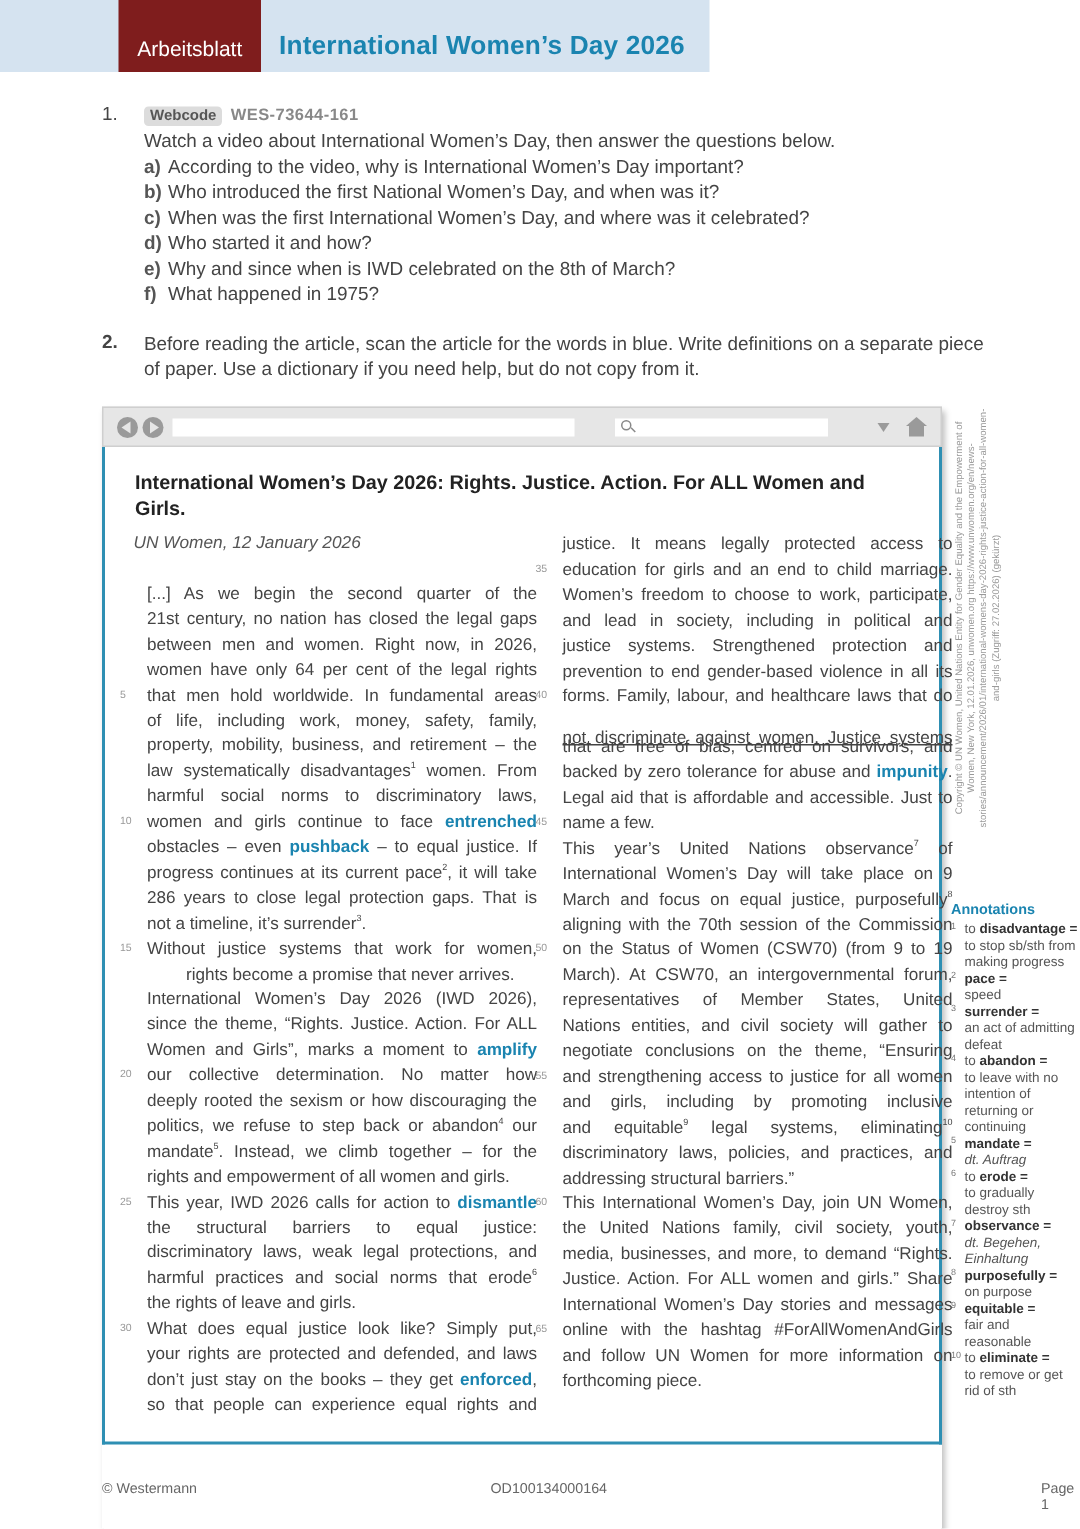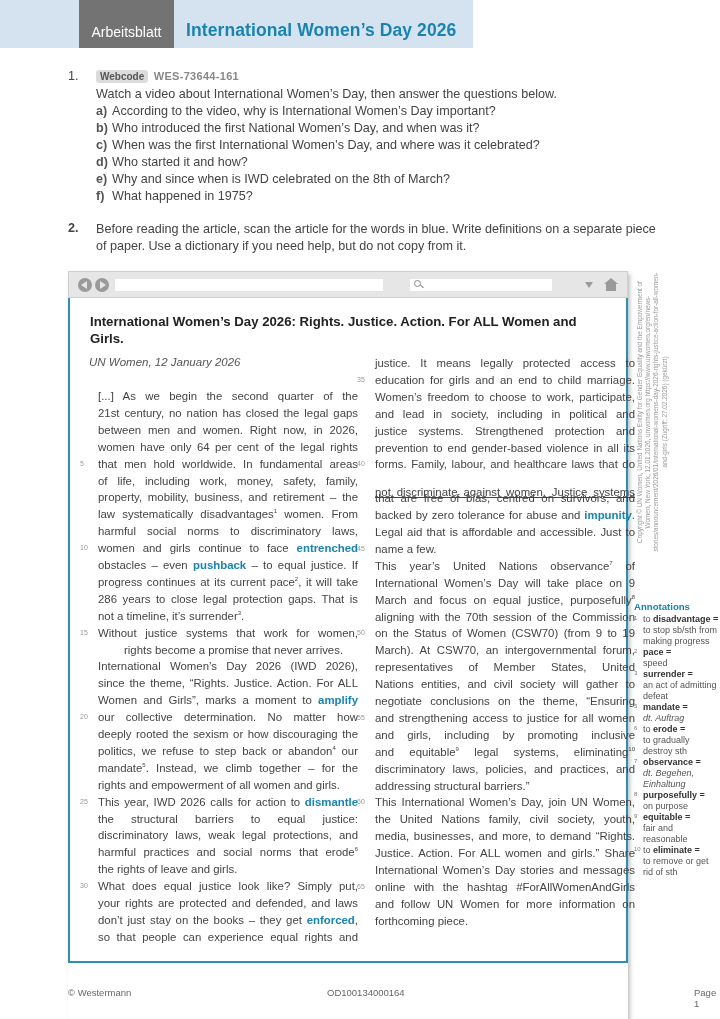--- a/index.html
+++ b/index.html
@@ -1,21 +1,21 @@
 <!DOCTYPE html>
 <html><head>
 <meta charset="utf-8">
 <style>
   * { box-sizing: border-box; margin: 0; padding: 0; }
   html, body { width: 720px; height: 1019px; background: #ffffff; overflow: hidden; }
   body { position: relative; font-family: "Liberation Sans", sans-serif; color: #3a3a3a; }
 
   
   .header-band { position: absolute; left: 0; top: 0; width: 473px; height: 48px; background: #d5e3f0; }
-  .header-tag { position: absolute; left: 79px; top: 0; width: 95px; height: 48px; background: #737373; color: #fff;
+  .header-tag { position: absolute; left: 79px; top: 0; width: 95px; height: 48px; background: #7f1d1d; color: #fff;
     font-size: 14px; line-height: 14px; padding-top: 25px; text-align: center; }
   .header-title { position: absolute; left: 186px; top: 20px; font-size: 17.5px; font-weight: bold; color: #1a84b0; letter-spacing: 0.1px; }
 
   
   .task { position: absolute; left: 68px; font-size: 12.6px; color: #444; }
   .task-num { position: absolute; left: 0; top: 0; width: 20px; }
   .task-body { position: absolute; left: 28px; top: 0; white-space: nowrap; }
   .webcode-badge { display: inline-block; background: #dcdcdc; color: #555; font-size: 10px; font-weight: bold; padding: 1px 4px; border-radius: 3px; margin-right: 2px; }
   .webcode-val { font-size: 11px; font-weight: bold; color: #888; letter-spacing: 0.3px; }
   .task1-line { position: absolute; left: 28px; white-space: nowrap; }
@@ -198,20 +198,21 @@
 </div>
 
 <div class="copyright">Copyright © UN Women, United Nations Entity for Gender Equality and the Empowerment of Women, New York, 12.01.2026, unwomen.org https://www.unwomen.org/en/news-stories/announcement/2026/01/international-womens-day-2026-rights-justice-action-for-all-women-and-girls (Zugriff: 27.02.2026) (gekürzt)</div>
 
 <div class="annotations">
   <div class="ann-title">Annotations</div>
   <div id="ann-list">
       <div class="ann-item"><span class="ann-num">1</span>to <span class="ann-term">disadvantage =</span><br><span class="">to stop sb/sth from making progress</span></div>
       <div class="ann-item"><span class="ann-num">2</span><span class="ann-term">pace =</span><br><span class="">speed</span></div>
       <div class="ann-item"><span class="ann-num">3</span><span class="ann-term">surrender =</span><br><span class="">an act of admitting defeat</span></div>
+      <div class="ann-item"><span class="ann-num">4</span>to <span class="ann-term">abandon =</span><br><span class="">to leave with no intention of returning or continuing</span></div>
       <div class="ann-item"><span class="ann-num">5</span><span class="ann-term">mandate =</span><br><span class="ann-de">dt. Auftrag</span></div>
       <div class="ann-item"><span class="ann-num">6</span>to <span class="ann-term">erode =</span><br><span class="">to gradually destroy sth</span></div>
       <div class="ann-item"><span class="ann-num">7</span><span class="ann-term">observance =</span><br><span class="ann-de">dt. Begehen, Einhaltung</span></div>
       <div class="ann-item"><span class="ann-num">8</span><span class="ann-term">purposefully =</span><br><span class="">on purpose</span></div>
       <div class="ann-item"><span class="ann-num">9</span><span class="ann-term">equitable =</span><br><span class="">fair and reasonable</span></div>
       <div class="ann-item"><span class="ann-num">10</span>to <span class="ann-term">eliminate =</span><br><span class="">to remove or get rid of sth</span></div>
     </div>
 </div>
 
 <div class="footer" style="left:68px;">© Westermann</div>

